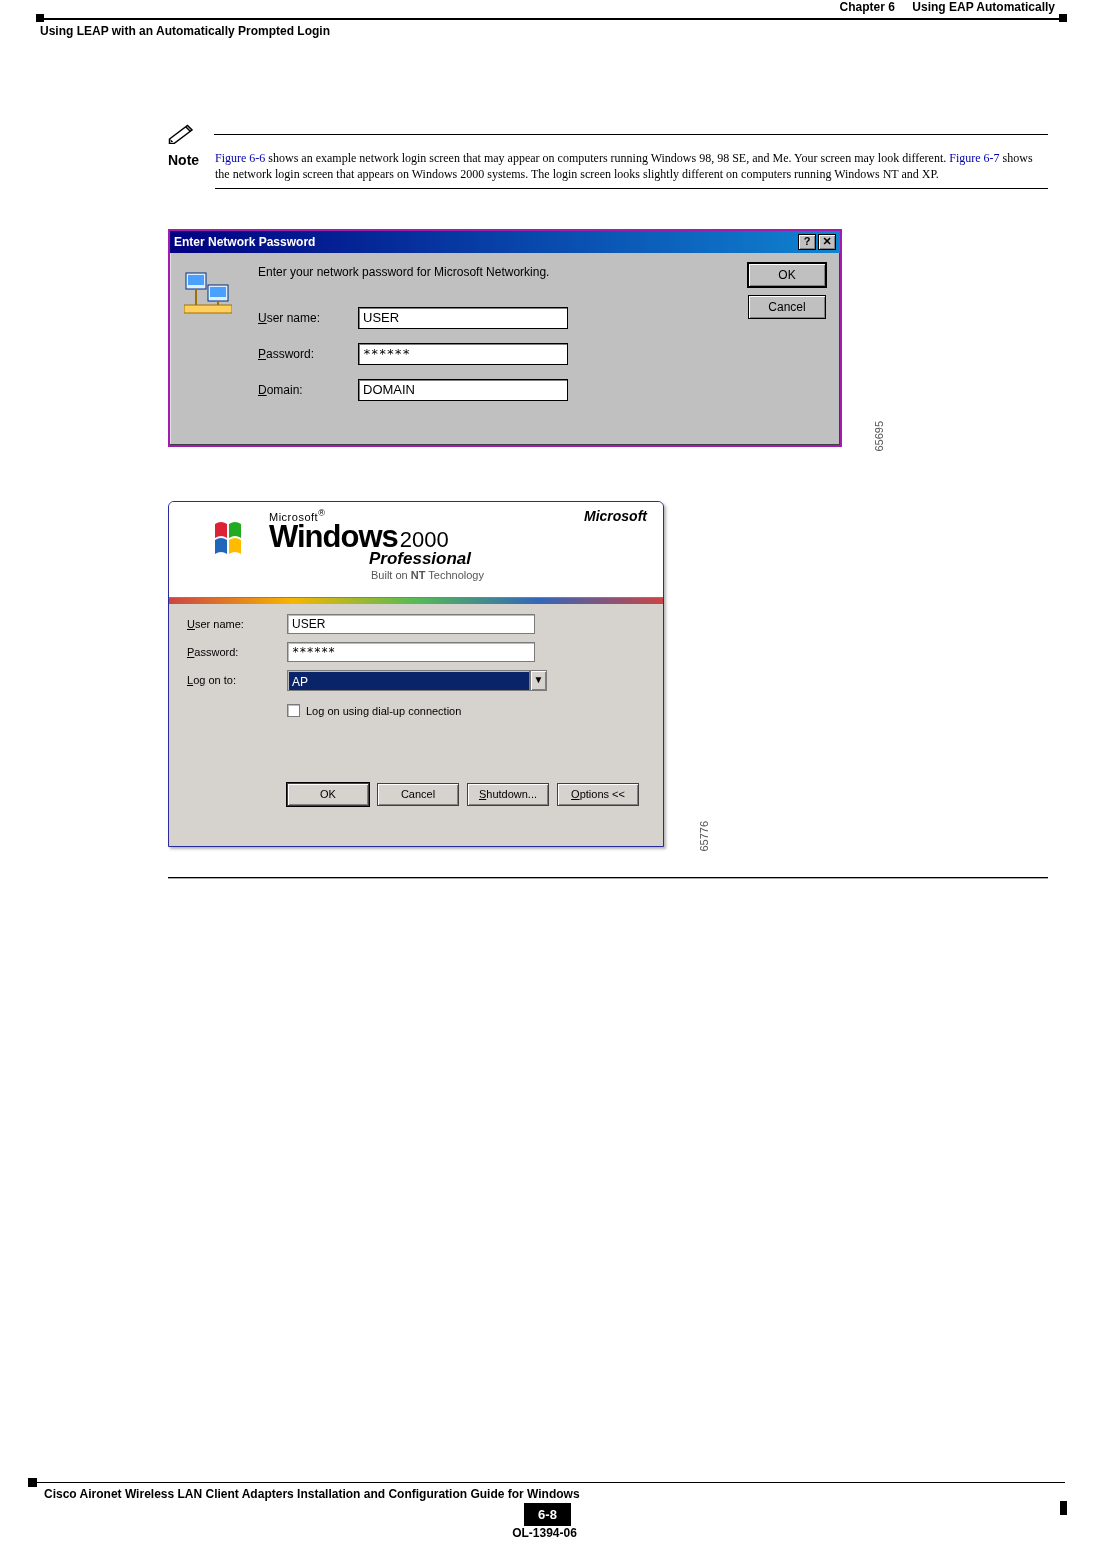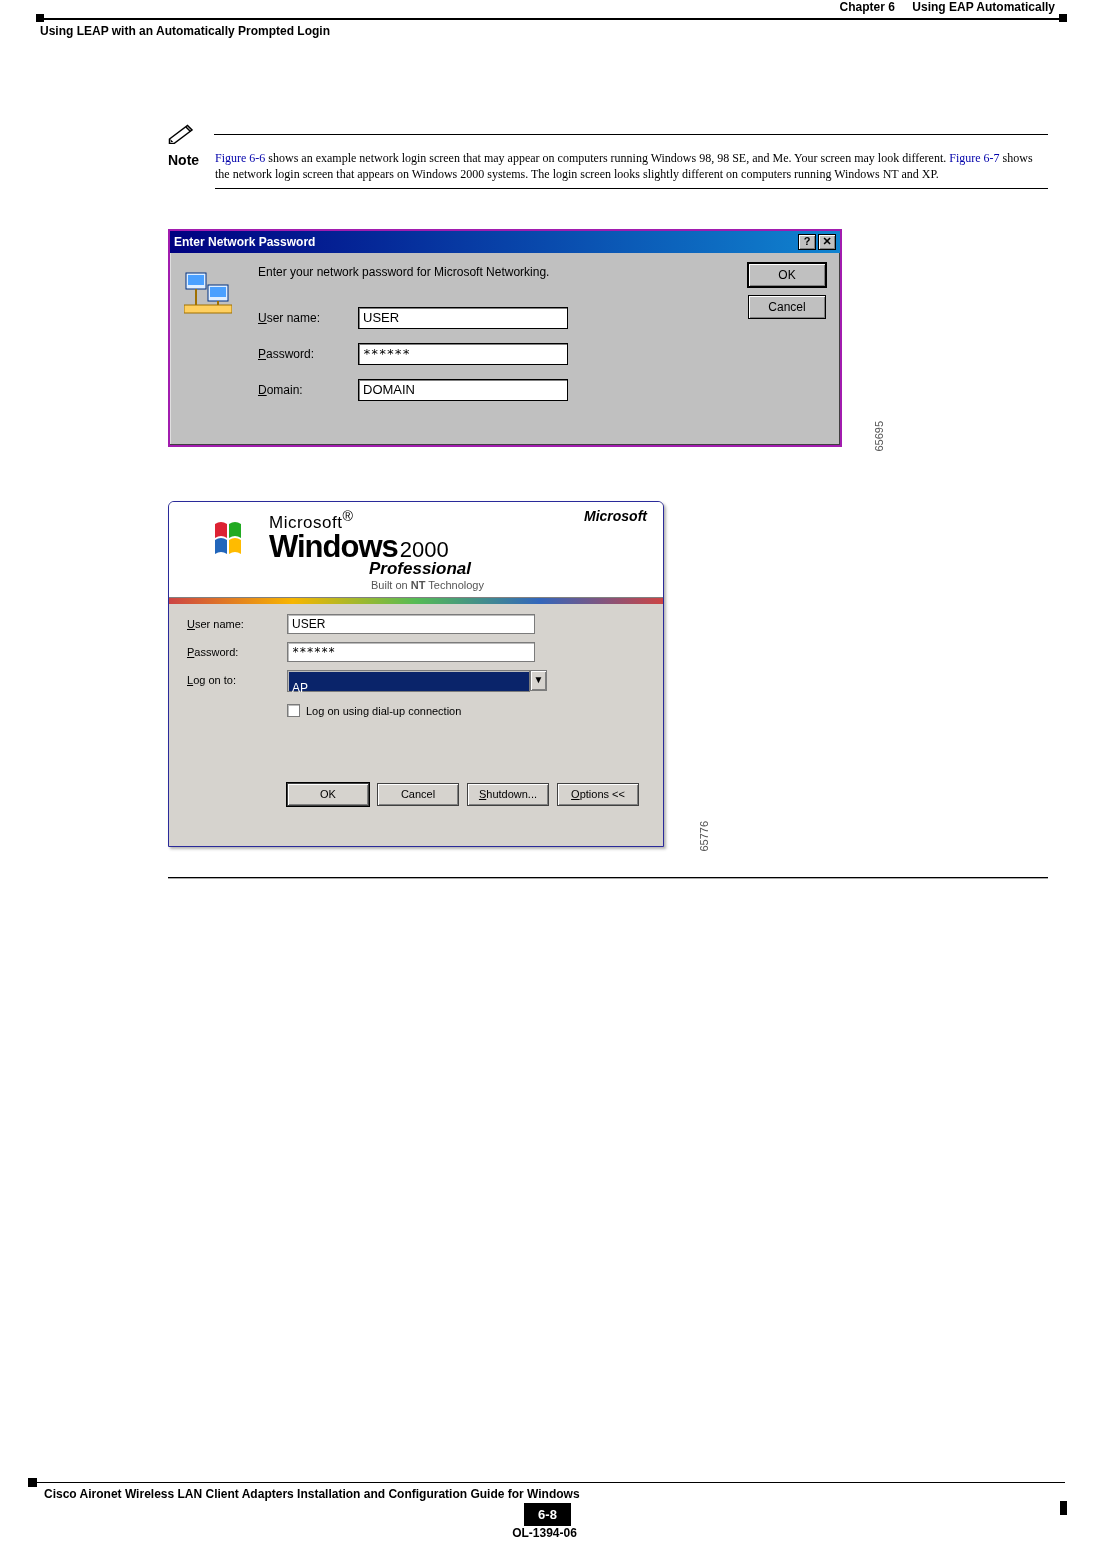--- a/index.html
+++ b/index.html
@@ -207,21 +207,21 @@
     font-style: italic;
     font-weight: bold;
     font-size: 14px;
     color: #000;
   }
   .banner2k .winlogo-text {
     position: absolute; left: 100px; top: 6px;
     font-family: Arial, sans-serif;
   }
   .banner2k .ms-label {
-    font-size: 17px; letter-spacing: .5px;
+    font-size: 11px; letter-spacing: .5px;
   }
   .banner2k .win-word {
     font-size: 31px; font-weight: 900; letter-spacing: -1px;
   }
   .banner2k .year2000 { font-size: 22px; font-weight: 400; margin-left:2px;}
   .banner2k .pro {
     font-size: 17px; font-weight: 900; font-style: italic;
     margin-top: -6px; margin-left: 100px;
   }
   .banner2k .built {
@@ -250,21 +250,21 @@
   }
   .combo2k {
     position: absolute; left: 118px;
     width: 260px; height: 21px;
     display:flex;
   }
   .combo2k .ctext {
     flex:1; background:#0a246a; color:#fff;
     border: 1px solid #7b7b7b;
     box-shadow: inset 1px 1px 0 #bbb;
-    padding: 10px 4px;
+    padding: 4px 4px;
     font-size: 12px;
   }
   .combo2k .cdrop {
     width: 17px; background: #d6d3ce;
     border: 1px solid #7b7b7b;
     box-shadow: inset 1px 1px 0 #fff, inset -1px -1px 0 #808080;
     text-align:center;
     line-height:17px;
     font-size:10px;
   }

